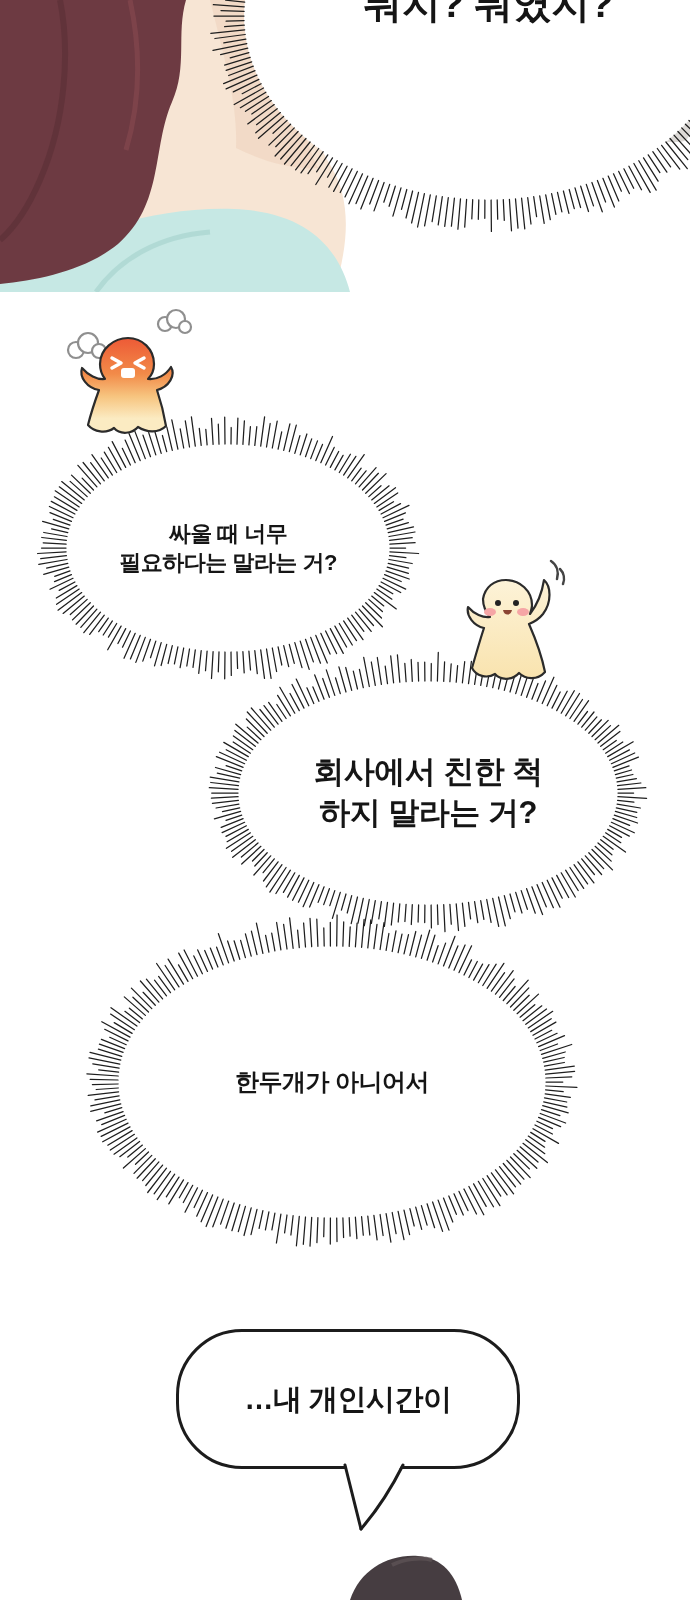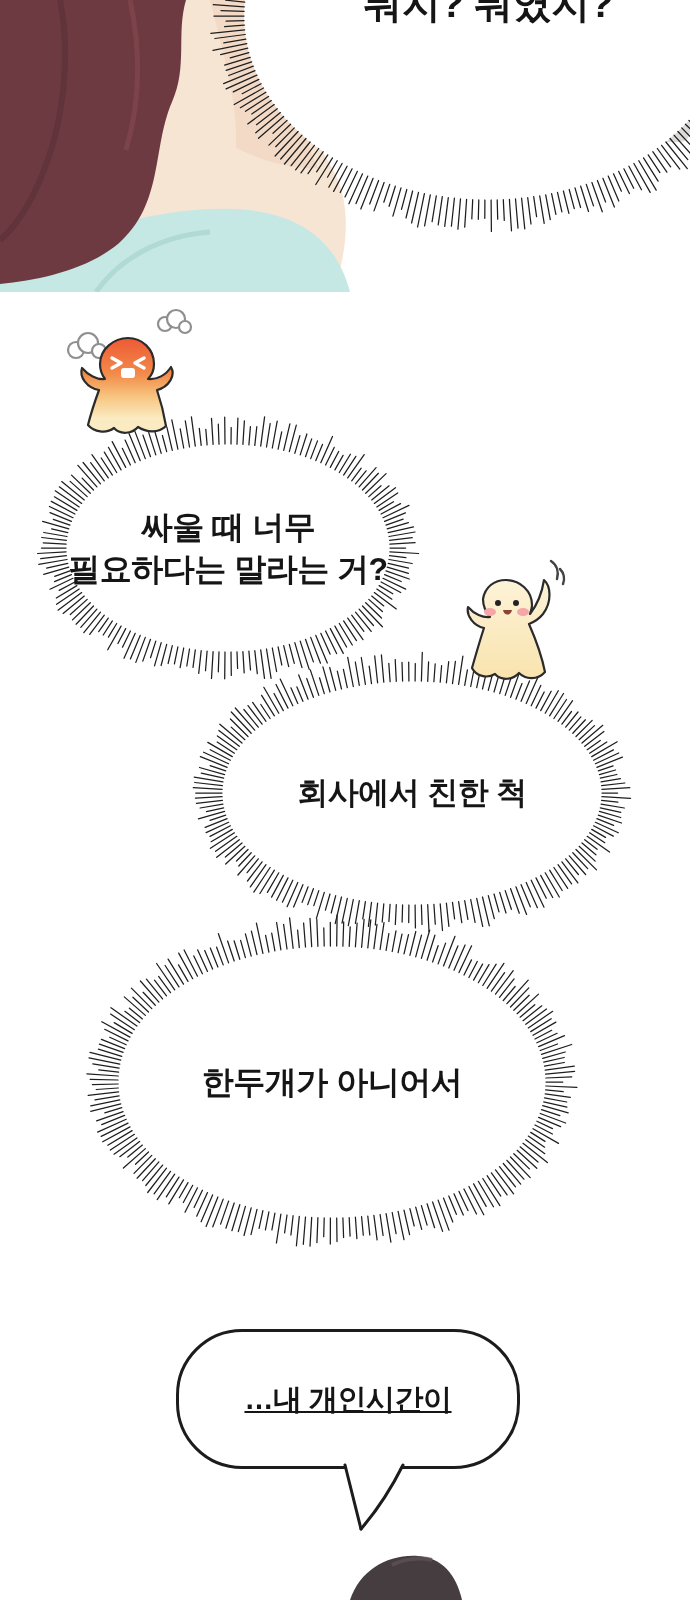--- a/index.html
+++ b/index.html
@@ -13,21 +13,21 @@
   .bubble-text{
     position:absolute;inset:0;display:flex;flex-direction:column;
     align-items:center;justify-content:center;text-align:center;
     font-weight:700;color:#151515;line-height:1.32;letter-spacing:-0.5px;
     white-space:pre-wrap;
   }
   .bubble-text span{display:block}
   .rect-bubble{
     position:absolute;background:#ffffff;border:3px solid #1c1c1c;border-radius:66px;
     display:flex;flex-direction:column;align-items:center;justify-content:center;
-    text-align:center;font-weight:700;color:#151515;line-height:1.38;letter-spacing:-0.5px;text-decoration:underline;
+    text-align:center;font-weight:700;color:#151515;line-height:1.38;letter-spacing:-0.5px;
   }
 </style>
 </head>
 <body>
 
 <div id="page">
 
   <svg class="abs" style="left:0;top:0" width="690" height="292" viewBox="0 0 690 292">
     <rect width="690" height="292" fill="#ffffff"></rect>
 
@@ -481,21 +481,21 @@
         <line x1="349.1" y1="104.0" x2="368.5" y2="93.6"></line>
         <line x1="351.0" y1="107.7" x2="377.0" y2="95.4"></line>
         <line x1="352.6" y1="111.4" x2="373.4" y2="102.8"></line>
         <line x1="354.0" y1="115.1" x2="371.1" y2="109.1"></line>
         <line x1="355.2" y1="118.9" x2="376.4" y2="112.7"></line>
         <line x1="356.2" y1="122.7" x2="381.5" y2="116.8"></line>
         <line x1="357.0" y1="126.5" x2="382.9" y2="122.0"></line>
         <line x1="357.6" y1="130.3" x2="380.2" y2="127.7"></line>
         <line x1="357.9" y1="134.2" x2="383.1" y2="132.7"></line>
       </svg>
-    <div class="bubble-text" style="font-size:32px">
+    <div class="bubble-text" style="font-size:22px">
       <span>싸울 때 너무</span>
       <span>필요하다는 말라는 거?</span>
     </div>
   </div>
 
   <svg class="abs" style="left:66px;top:308px" width="130" height="140" viewBox="0 0 130 140">
     <defs>
       <linearGradient id="agc" x1="0" y1="0" x2="0" y2="1">
         <stop offset="0" stop-color="#ed5a36"></stop>
         <stop offset="0.38" stop-color="#f28b49"></stop>
@@ -512,21 +512,21 @@
         <circle cx="119" cy="19" r="6"></circle>
     </g>
     <path d="M62,30 C76,30 88,41 88,56 C88,62 86,67 82,71 C91,72 100,67 105,59 C110,67 103,79 91,82 C95,94 98,106 100,118 C92,126 80,124 72,119 C66,126 54,127 48,120 C40,126 28,124 22,117 C25,105 29,93 33,82 C21,80 13,69 16,60 C22,67 31,72 39,71 C36,67 34,62 34,56 C34,41 48,30 62,30 Z" fill="url(#agc)" stroke="#2b2b2b" stroke-width="2.2" stroke-linejoin="round"></path>
     <g>
       <path d="M46,50 L55,55 L46,60" stroke="#ffffff" stroke-width="3.5" fill="none" stroke-linecap="round" stroke-linejoin="round"></path>
       <path d="M78,50 L69,55 L78,60" stroke="#ffffff" stroke-width="3.5" fill="none" stroke-linecap="round" stroke-linejoin="round"></path>
       <rect x="55" y="60" width="14" height="10" rx="3" fill="#ffffff"></rect>
     </g>
   </svg>
 
-  <div class="burst-bubble" style="left: 188px; top: 647px; width: 448px; height: 292px;">
+  <div class="burst-bubble" style="left: 204px; top: 647px; width: 448px; height: 292px;">
     <svg viewBox="0 0 448 292">
         <ellipse cx="224" cy="146" rx="190" ry="112" fill="#ffffff"></ellipse>
         <line x1="414.0" y1="146.0" x2="429.6" y2="146.0"></line>
         <line x1="413.9" y1="149.7" x2="442.6" y2="151.3"></line>
         <line x1="413.6" y1="153.4" x2="429.9" y2="155.2"></line>
         <line x1="413.1" y1="157.1" x2="436.3" y2="161.0"></line>
         <line x1="412.3" y1="160.8" x2="432.8" y2="165.4"></line>
         <line x1="411.4" y1="164.4" x2="432.7" y2="170.5"></line>
         <line x1="410.3" y1="168.1" x2="433.5" y2="176.0"></line>
         <line x1="408.9" y1="171.7" x2="425.6" y2="178.4"></line>
@@ -708,20 +708,21 @@
         <line x1="408.9" y1="120.3" x2="434.4" y2="110.1"></line>
         <line x1="410.3" y1="123.9" x2="425.1" y2="118.9"></line>
         <line x1="411.4" y1="127.6" x2="427.5" y2="123.0"></line>
         <line x1="412.3" y1="131.2" x2="428.9" y2="127.5"></line>
         <line x1="413.1" y1="134.9" x2="432.4" y2="131.6"></line>
         <line x1="413.6" y1="138.6" x2="436.8" y2="136.0"></line>
         <line x1="413.9" y1="142.3" x2="441.8" y2="140.7"></line>
       </svg>
     <div class="bubble-text" style="font-size:31px">
       <span>회사에서 친한 척</span>
+      <span>하지 말라는 거?</span>
     </div>
   </div>
 
   <svg class="abs" style="left:456px;top:556px" width="115" height="140" viewBox="0 0 115 140">
     <defs>
       <linearGradient id="hpc" x1="0" y1="0" x2="0" y2="1">
         <stop offset="0" stop-color="#fdf3d8"></stop>
         <stop offset="1" stop-color="#f9e3ae"></stop>
       </linearGradient>
     </defs>
@@ -951,21 +952,21 @@
         <line x1="456.6" y1="136.6" x2="482.5" y2="125.7"></line>
         <line x1="458.2" y1="140.5" x2="475.5" y2="134.0"></line>
         <line x1="459.5" y1="144.4" x2="489.7" y2="134.5"></line>
         <line x1="460.7" y1="148.3" x2="483.2" y2="142.0"></line>
         <line x1="461.7" y1="152.2" x2="482.2" y2="147.5"></line>
         <line x1="462.5" y1="156.1" x2="482.3" y2="152.5"></line>
         <line x1="463.2" y1="160.1" x2="492.3" y2="156.1"></line>
         <line x1="463.6" y1="164.1" x2="492.6" y2="161.4"></line>
         <line x1="463.9" y1="168.0" x2="489.8" y2="166.8"></line>
       </svg>
-    <div class="bubble-text" style="font-size:32px">
+    <div class="bubble-text" style="font-size:24px">
       <span>한두개가 아니어서</span>
     </div>
   </div>
 
   <div class="rect-bubble" style="left:176px;top:1329px;width:344px;height:140px;font-size:29px">
     <span>…내 개인시간이</span>
   </div>
 
   <svg class="abs" style="left:328px;top:1463px" width="92" height="76" viewBox="0 0 92 76">
     <polygon points="17,0 75,0 33,68" fill="#ffffff"></polygon>

